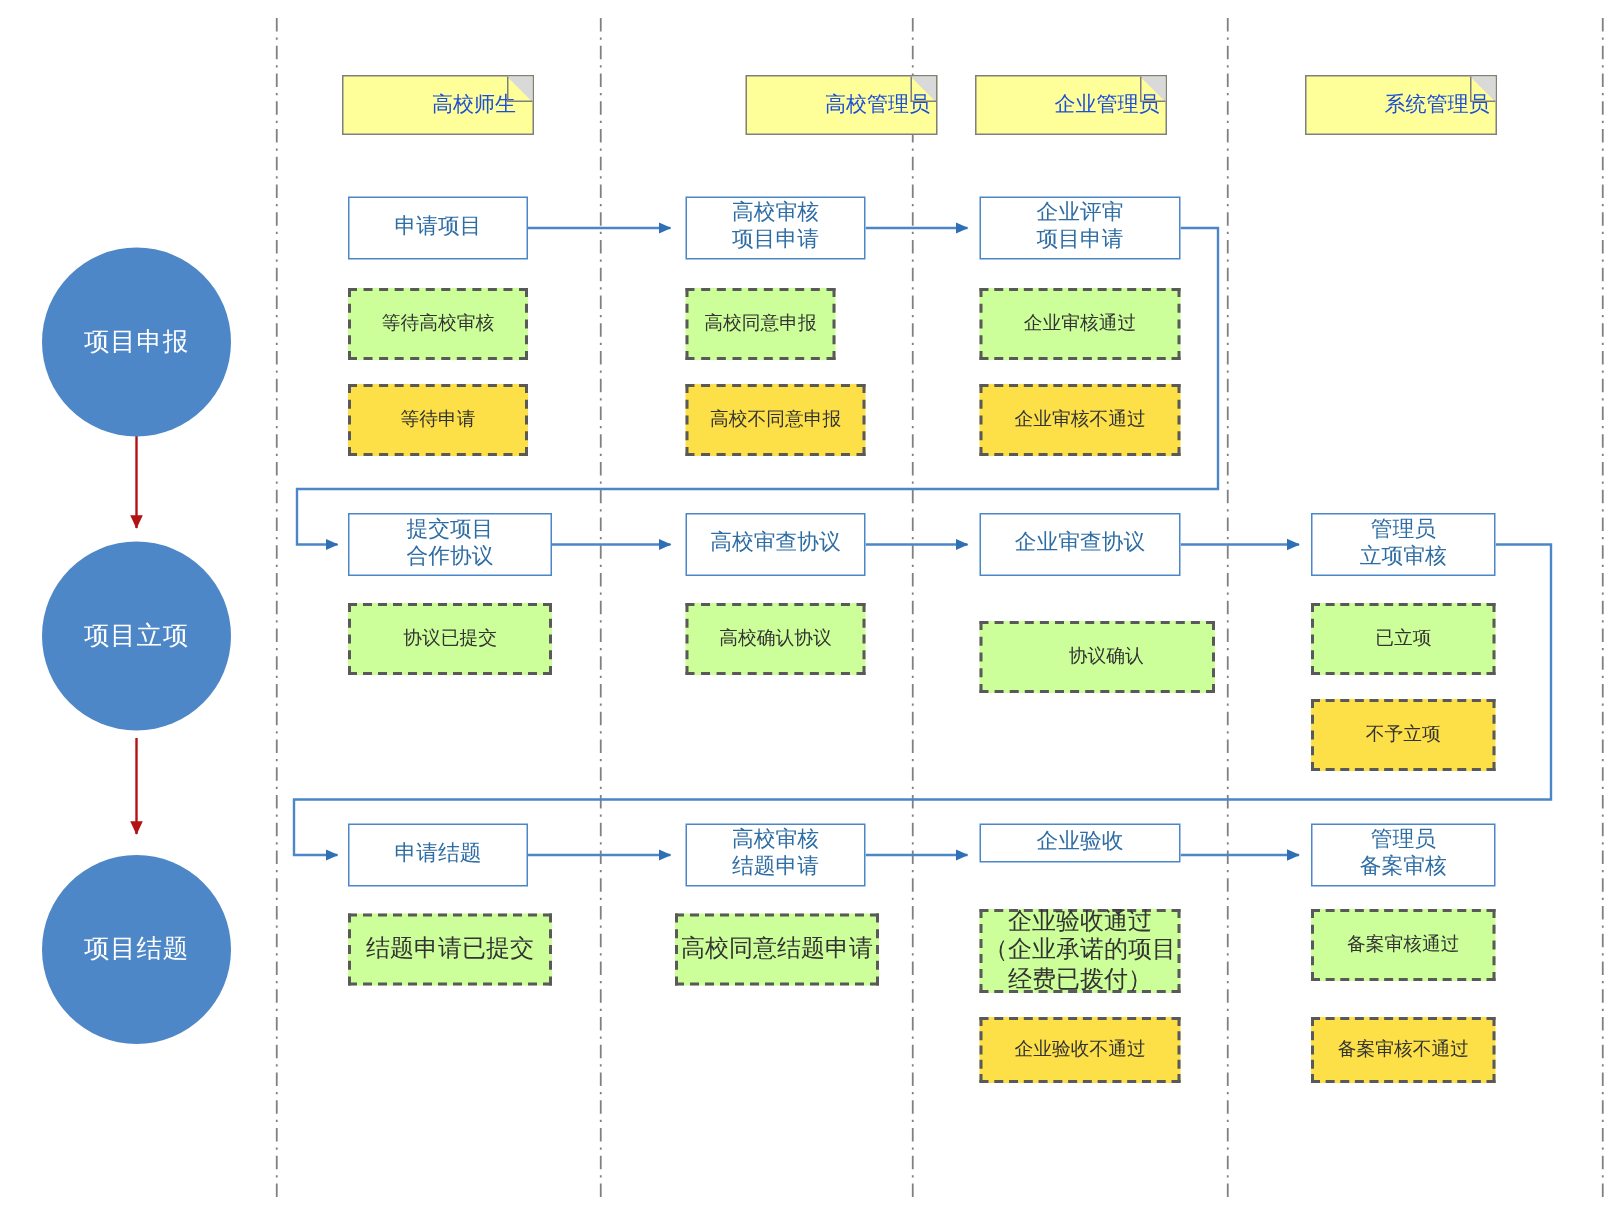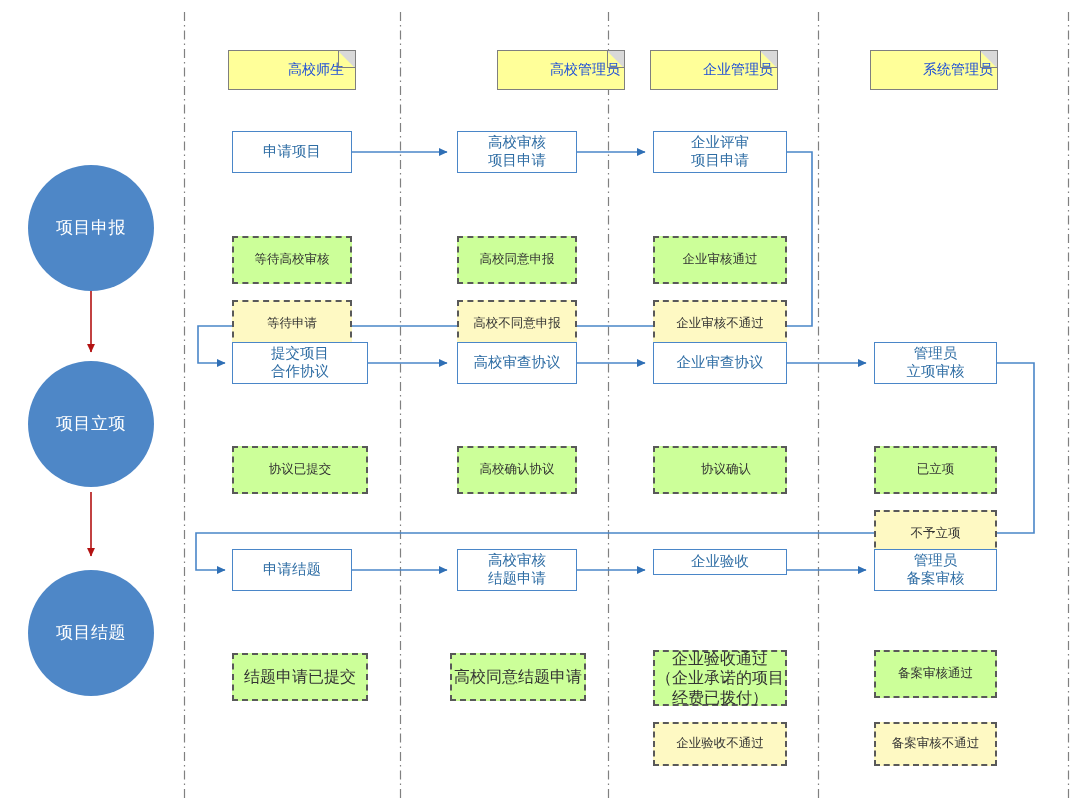--- a/index.html
+++ b/index.html
@@ -78,24 +78,23 @@
     background: #ffffff;
     border: 1px solid #4A86C8;
     color: #2E6DA4;
     font-size: 14.5px;
   }
   
   .status {
     border: 2px dashed #595959;
     color: #333333;
     font-size: 12.5px;
-    margin-top: 44px;
   }
   .status.ok { background: #CCFF99; }
-  .status.bad { background: #fef9c3; }
+  .status.bad { background: #fde047; }
   .status.small { font-size: 16px; }
 </style>
 </head>
 <body>
 
 <div id="canvas">
 
   <svg class="layer" viewBox="0 0 1080 812">
     <defs>
       <marker id="arrowBlue" markerWidth="9" markerHeight="9" refX="8" refY="4.5" orient="auto" markerUnits="userSpaceOnUse">
@@ -162,37 +161,37 @@
     <span class="fold"></span>
     <span class="fold-edge"></span>
   </div>
 
   <div class="node proc" style="left:232px; top:131px; width:120px; height:42px;">申请项目</div>
   <div class="node status ok" style="left:232px; top:192px; width:120px; height:48px;">等待高校审核</div>
   <div class="node status bad" style="left:232px; top:256px; width:120px; height:48px;">等待申请</div>
 
   <div class="node proc" style="left:457px; top:131px; width:120px; height:42px;">高校审核
 项目申请</div>
-  <div class="node status ok" style="left:457px; top:192px; width:120px; height:48px;">高校同意申报</div>
+  <div class="node status ok" style="left:457px; top:192px; width:100px; height:48px;">高校同意申报</div>
   <div class="node status bad" style="left:457px; top:256px; width:120px; height:48px;">高校不同意申报</div>
 
   <div class="node proc" style="left:653px; top:131px; width:134px; height:42px;">企业评审
 项目申请</div>
   <div class="node status ok" style="left:653px; top:192px; width:134px; height:48px;">企业审核通过</div>
   <div class="node status bad" style="left:653px; top:256px; width:134px; height:48px;text-align:right;">企业审核不通过</div>
 
   <div class="node proc" style="left:232px; top:342px; width:136px; height:42px;">提交项目
 合作协议</div>
   <div class="node proc" style="left:457px; top:342px; width:120px; height:42px;">高校审查协议</div>
 
   <div class="node status ok" style="left:232px; top:402px; width:136px; height:48px;">协议已提交</div>
   <div class="node status ok" style="left:457px; top:402px; width:120px; height:48px;">高校确认协议</div>
 
   <div class="node proc" style="left:653px; top:342px; width:134px; height:42px;">企业审查协议</div>
-  <div class="node status ok" style="left:653px; top:402px; width:134px; height:48px;padding-left:12px;">协议确认</div>
+  <div class="node status ok" style="left:653px; top:414px; width:157px; height:48px;padding-left:12px;">协议确认</div>
 
   <div class="node proc" style="left:874px; top:342px; width:123px; height:42px;">管理员
 立项审核</div>
   <div class="node status ok" style="left:874px; top:402px; width:123px; height:48px;">已立项</div>
   <div class="node status bad" style="left:874px; top:466px; width:123px; height:48px;">不予立项</div>
 
   <div class="node proc" style="left:232px; top:549px; width:120px; height:42px;">申请结题</div>
   <div class="node status ok small" style="left:232px; top:609px; width:136px; height:48px;">结题申请已提交</div>
 
   <div class="node proc" style="left:457px; top:549px; width:120px; height:42px;">高校审核

